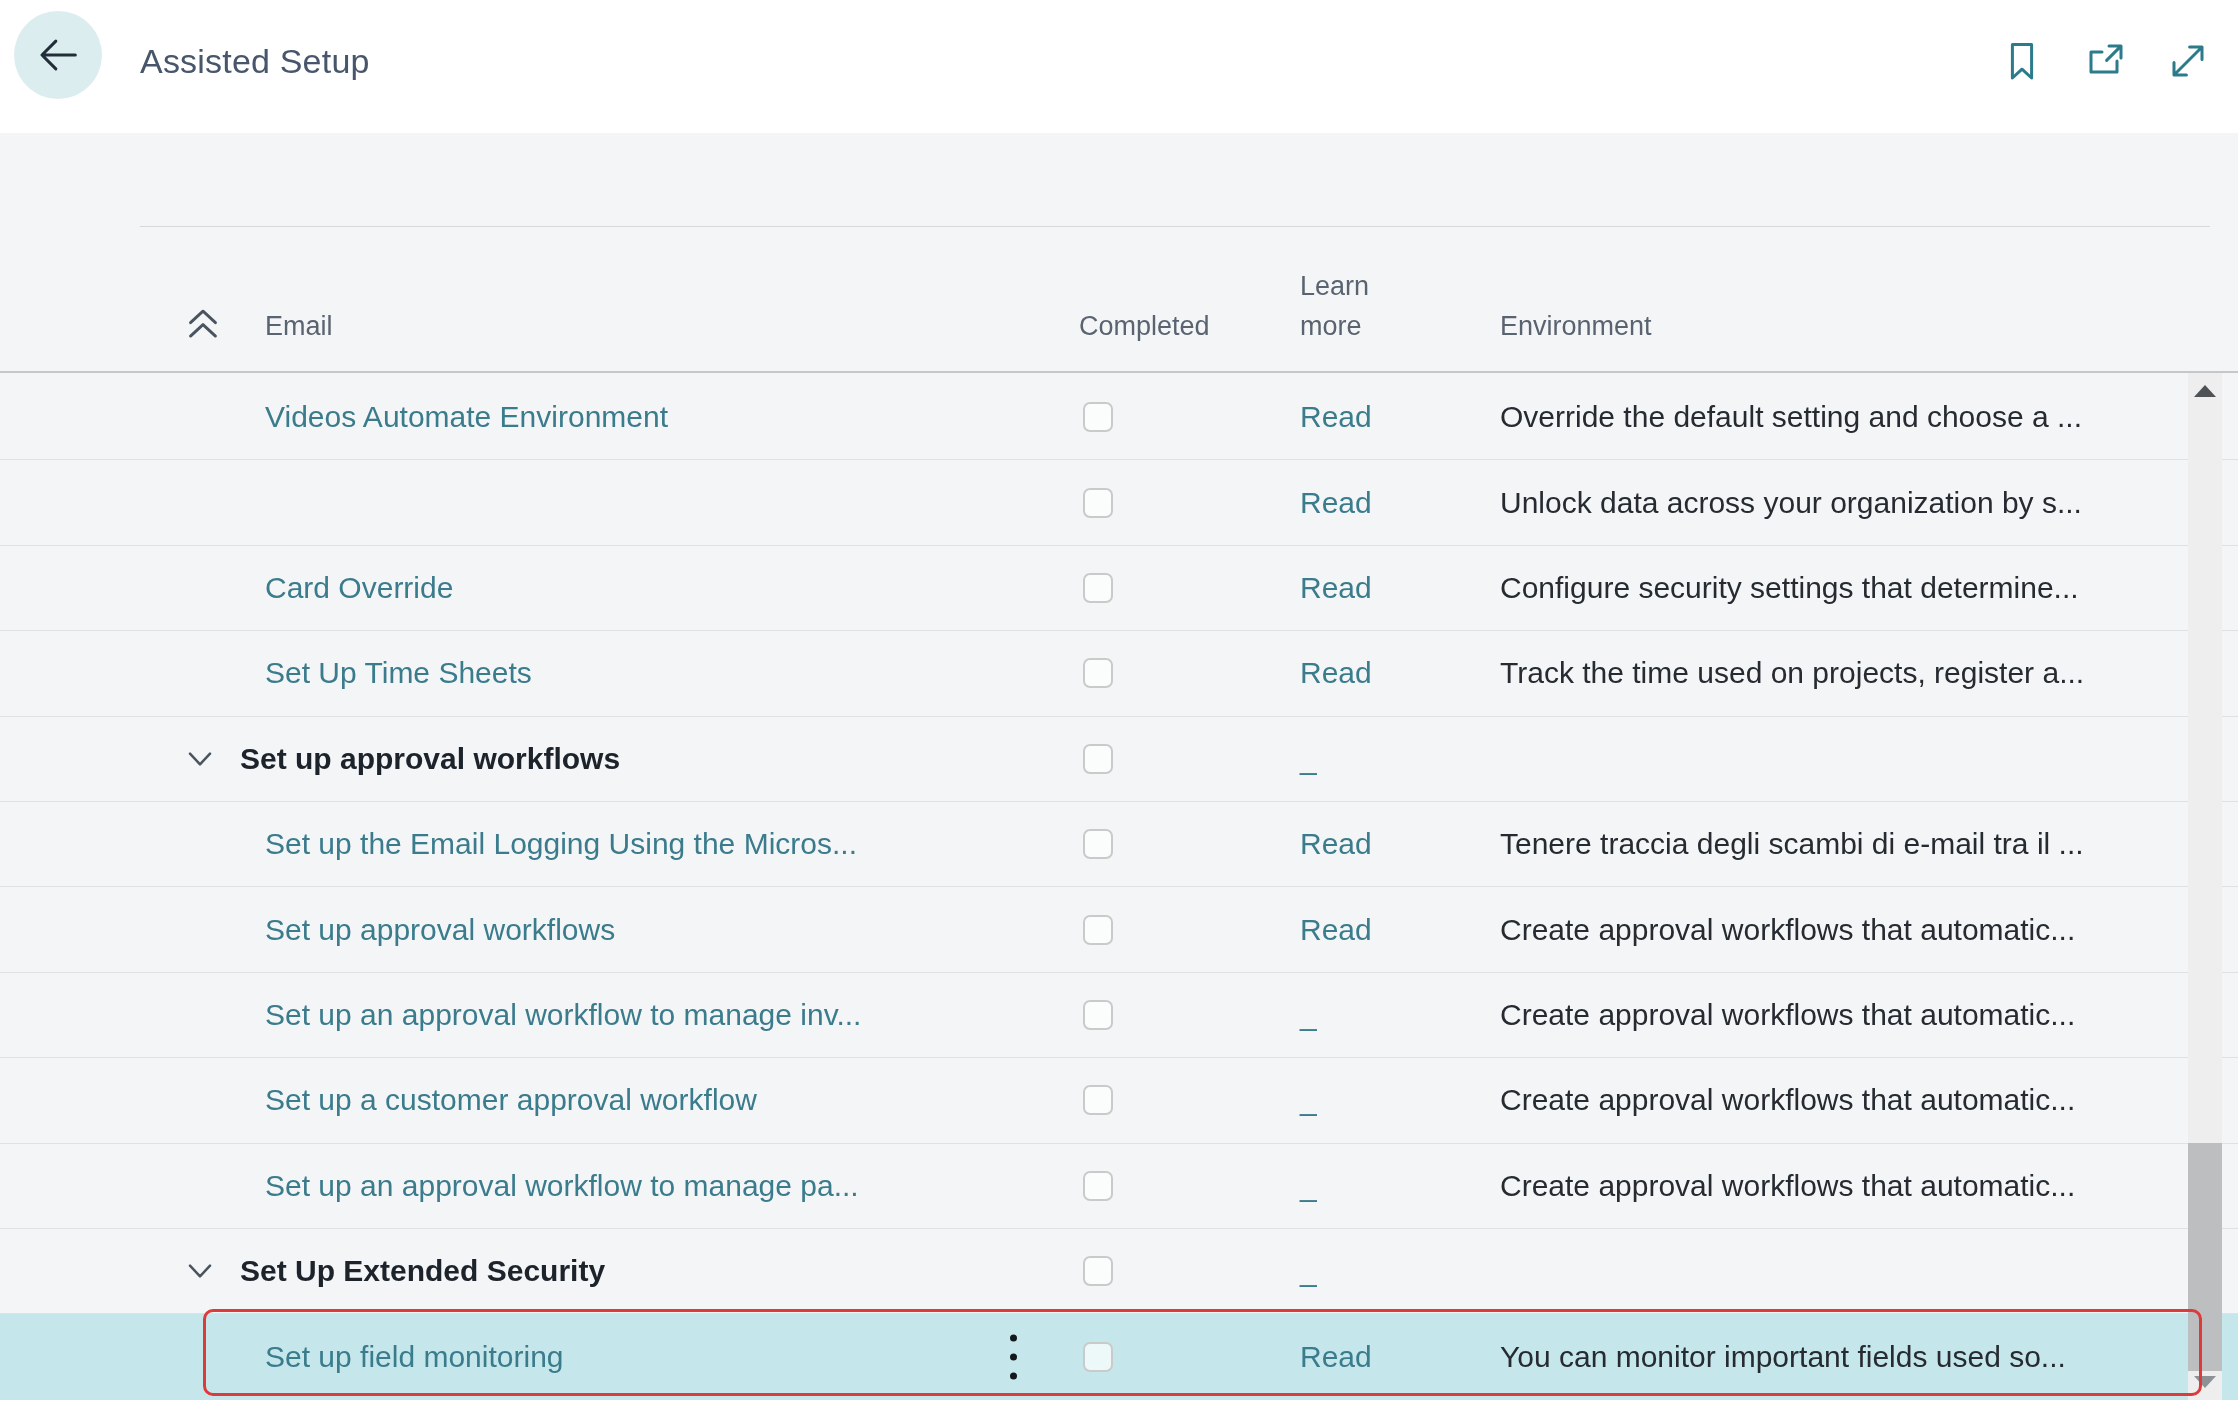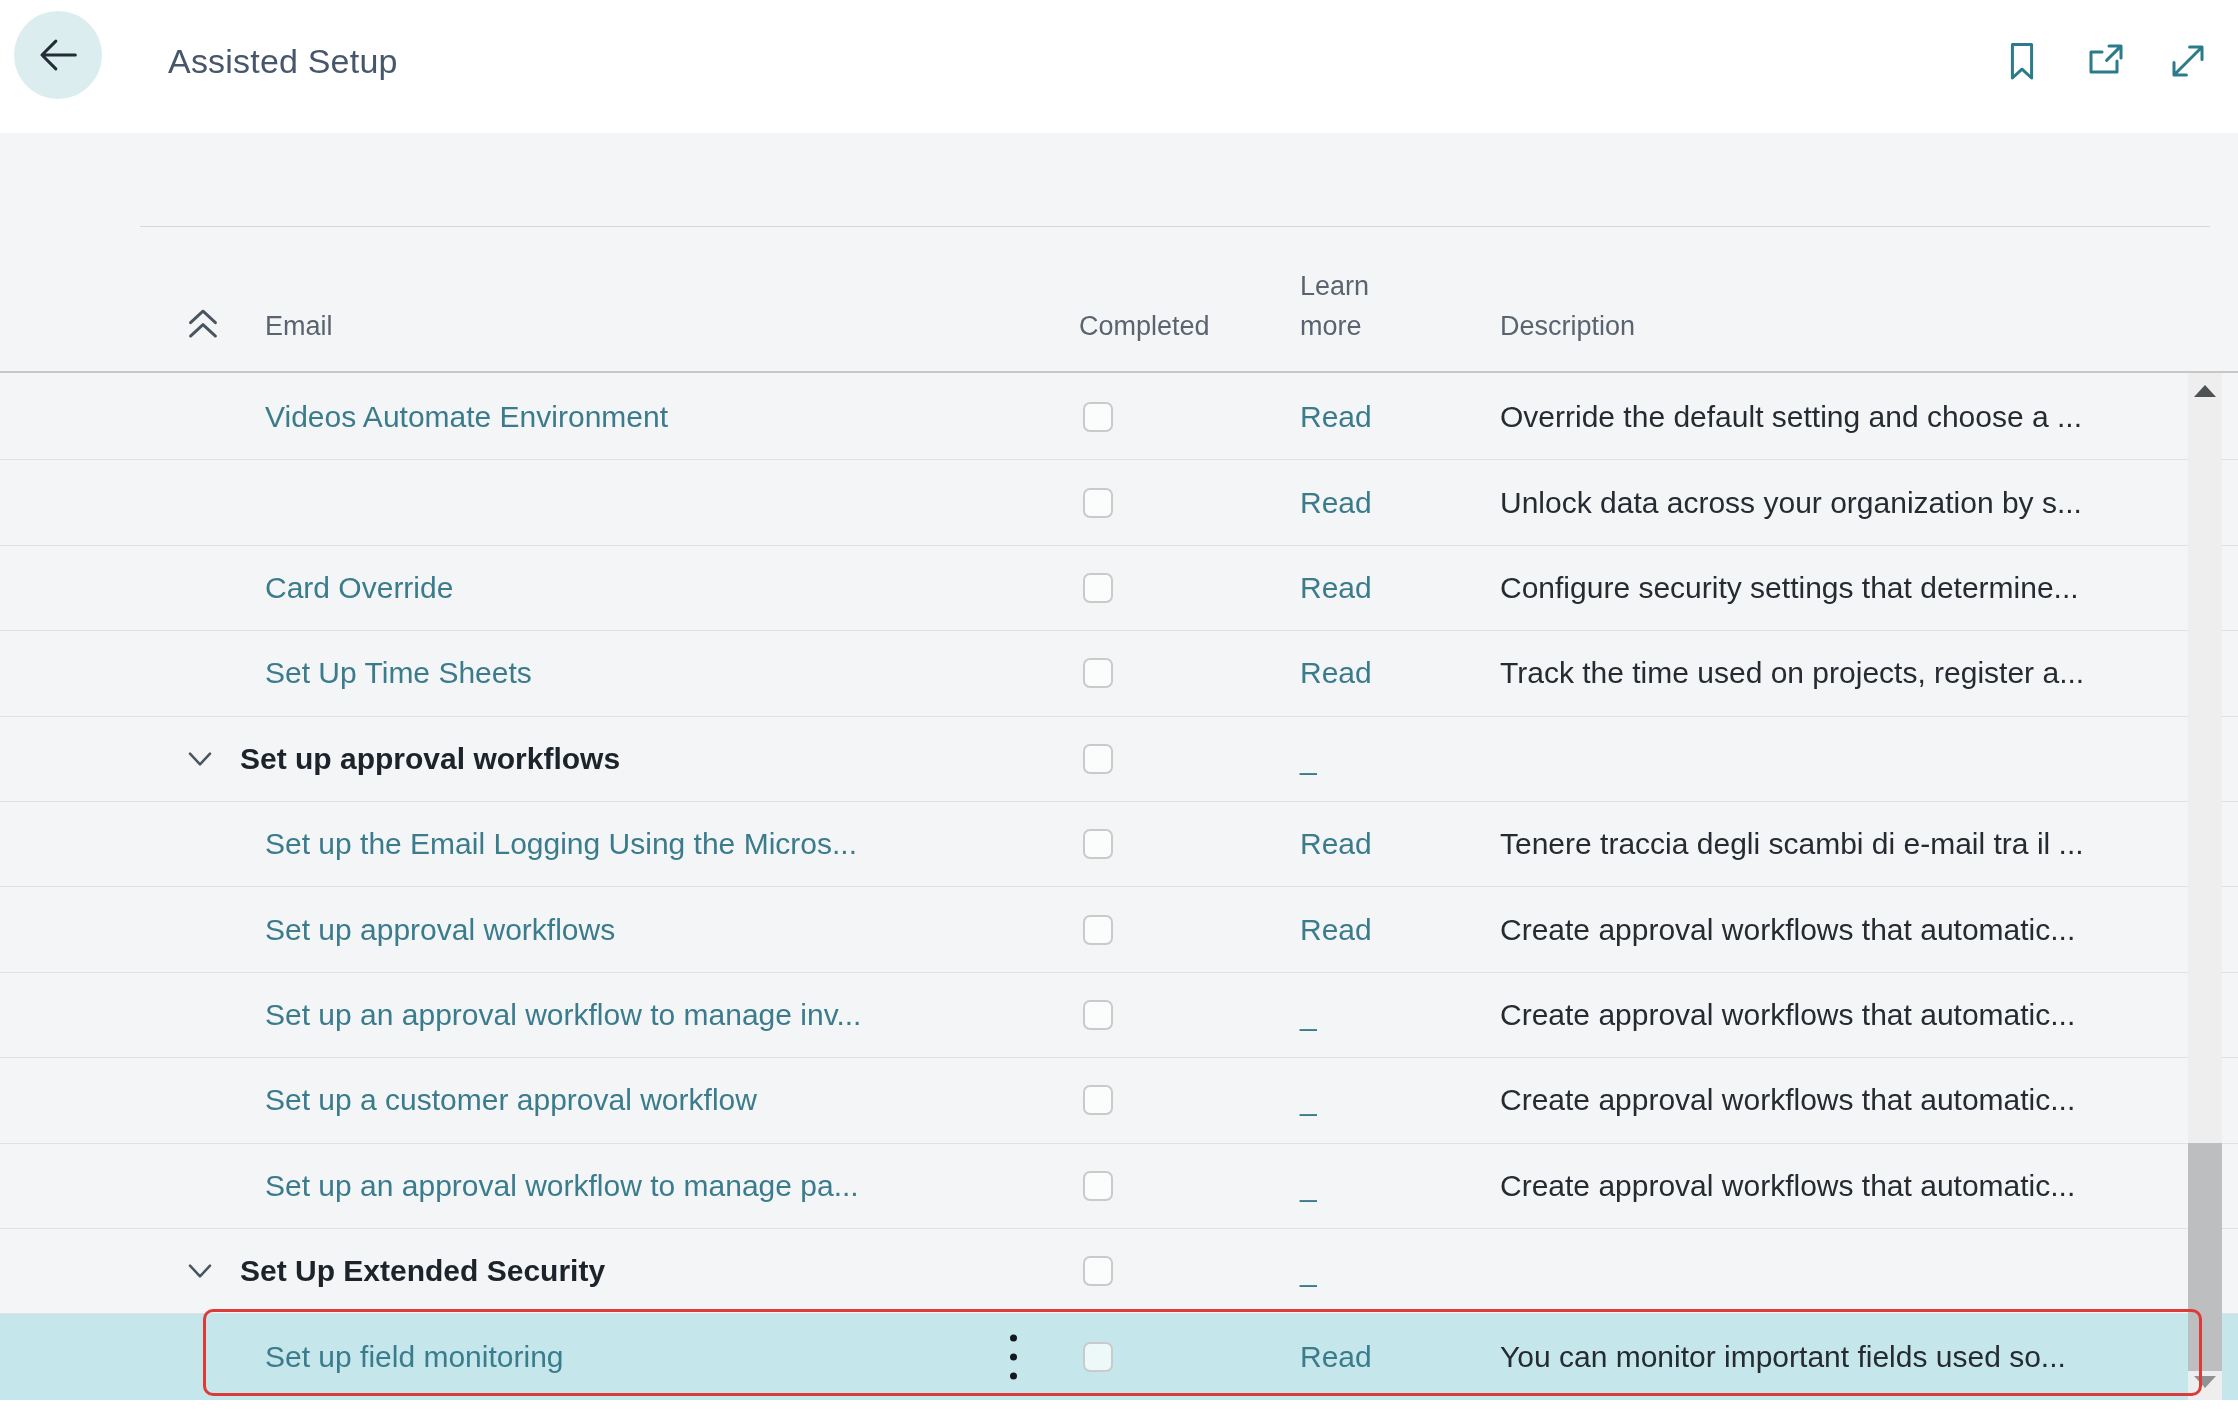--- a/index.html
+++ b/index.html
@@ -18,21 +18,21 @@
 
   
   .app-header { position: absolute; top: 0; left: 0; width: 100%; height: 133px; background: #ffffff; }
   .back-btn {
     position: absolute; left: 14px; top: 11px; width: 88px; height: 88px;
     border-radius: 50%; background: #dcedf0; cursor: pointer;
     display: flex; align-items: center; justify-content: center;
   }
   .page-title {
     position: absolute; left: 140px; top: 42px;
-    font-size: 34px; font-weight: 400; color: #47566b; letter-spacing: 0.2px; margin-left: 28px;
+    font-size: 34px; font-weight: 400; color: #47566b; letter-spacing: 0.2px;
   }
   .hdr-icon { position: absolute; top: 37px; width: 48px; height: 48px; cursor: pointer; }
   .hdr-icon.bookmark { left: 1998px; }
   .hdr-icon.openwin  { left: 2082px; }
   .hdr-icon.expand   { left: 2164px; }
 
   
   .toolbar { position: absolute; top: 133px; left: 0; width: 100%; height: 94px; background: #f4f5f7; }
   .toolbar-underline { position: absolute; top: 226px; left: 140px; right: 28px; height: 1px; background: #d6d8d9; }
   .tb-search { position: absolute; left: 166px; top: 155px; width: 46px; height: 46px; cursor: pointer; }
@@ -175,21 +175,21 @@
     <div class="grid-header">
       <span class="collapse-all">
         <svg width="46" height="46" viewBox="0 0 24 24">
             <path class="stroke-gray" stroke-width="1.5" d="m5.5 11.3 6.5-6 6.5 6M5.5 18.3l6.5-6 6.5 6"></path>
           </svg>
       </span>
       <span class="col-label col-title">Email</span>
       <span class="col-label col-completed">Completed</span>
       <span class="col-label col-learn-1">Learn</span>
       <span class="col-label col-learn-2">more</span>
-      <span class="col-label col-description">Description</span>
+      <span class="col-label col-description">Environment</span>
     </div>
 
     <div class="rows">
 
       <div class="row">
         <span class="cell title-link">Videos Automate Environment</span>
         <span class="cell checkbox"></span>
         <span class="cell learn-link">Read</span>
         <span class="cell desc-text">Override the default setting and choose a ...</span>
       </div>

